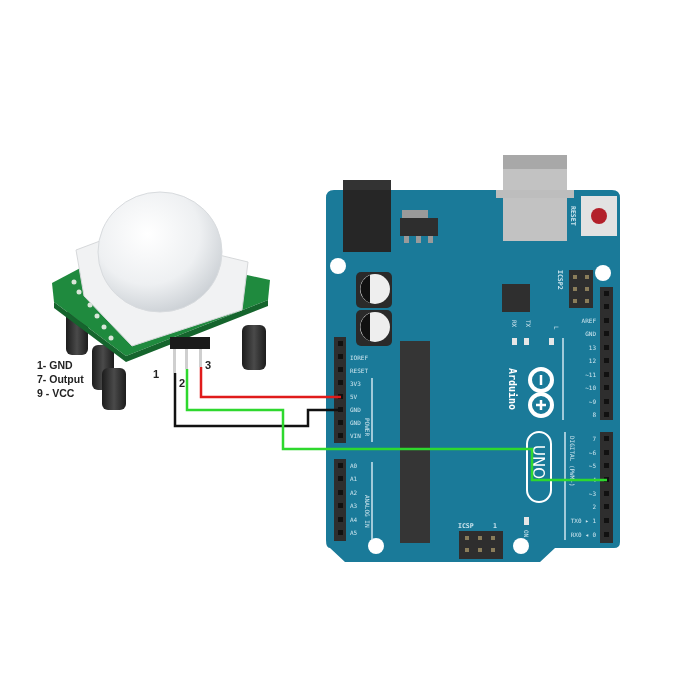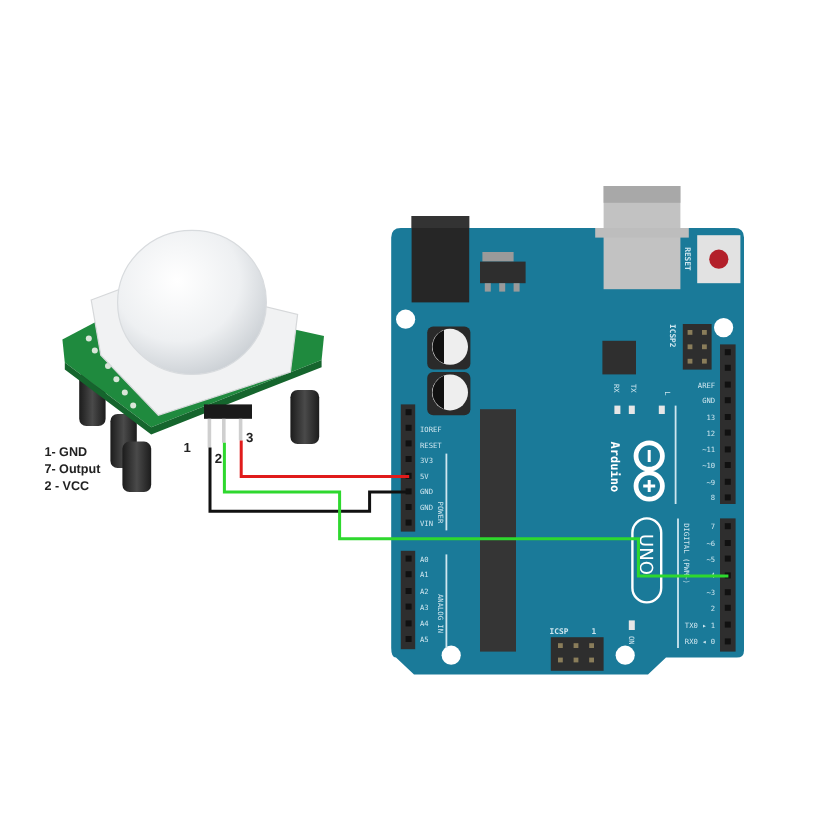--- a/index.html
+++ b/index.html
@@ -1,18 +1,18 @@
 <!DOCTYPE html>
 <html><head>
   <meta charset="utf-8">
   <style>
     html, body { margin: 0; padding: 0; background: #ffffff; }
     body { width: 700px; height: 700px; position: relative; overflow: hidden; font-family: "Liberation Sans", sans-serif; }
     #stage { position: absolute; left: 0; top: 0; width: 700px; height: 700px; }
-    .legend { position: absolute; left: 37px; top: 370px; font-family: "Liberation Sans", sans-serif; font-weight: bold; font-size: 10.5px; color: #222; line-height: 14px; }
+    .legend { position: absolute; left: 37px; top: 358px; font-family: "Liberation Sans", sans-serif; font-weight: bold; font-size: 10.5px; color: #222; line-height: 14px; }
     .legend div { white-space: nowrap; }
     .pinnum { position: absolute; font-family: "Liberation Sans", sans-serif; font-weight: bold; font-size: 11px; color: #222; }
     .lbl { font-family: "DejaVu Sans Mono", monospace; font-size: 6.5px; fill: #cfe6ef; font-weight: bold; }
     .lbl-sm { font-family: "DejaVu Sans Mono", monospace; font-size: 6px; fill: #cfe6ef; }
   </style>
 </head>
 <body>
 
 <svg id="stage" width="700" height="700" viewBox="0 0 700 700" xmlns="http://www.w3.org/2000/svg">
   <defs>
@@ -268,14 +268,14 @@
   </g>
 </svg>
 
 <div class="pinnum" style="left:153px; top:368px;">1</div>
 <div class="pinnum" style="left:179px; top:377px;">2</div>
 <div class="pinnum" style="left:205px; top:359px;">3</div>
 
 <div class="legend">
   <div>1- GND</div>
   <div>7- Output</div>
-  <div>2 - VCC</div>
+  <div>9 - VCC</div>
 </div>
 
 </body></html>

